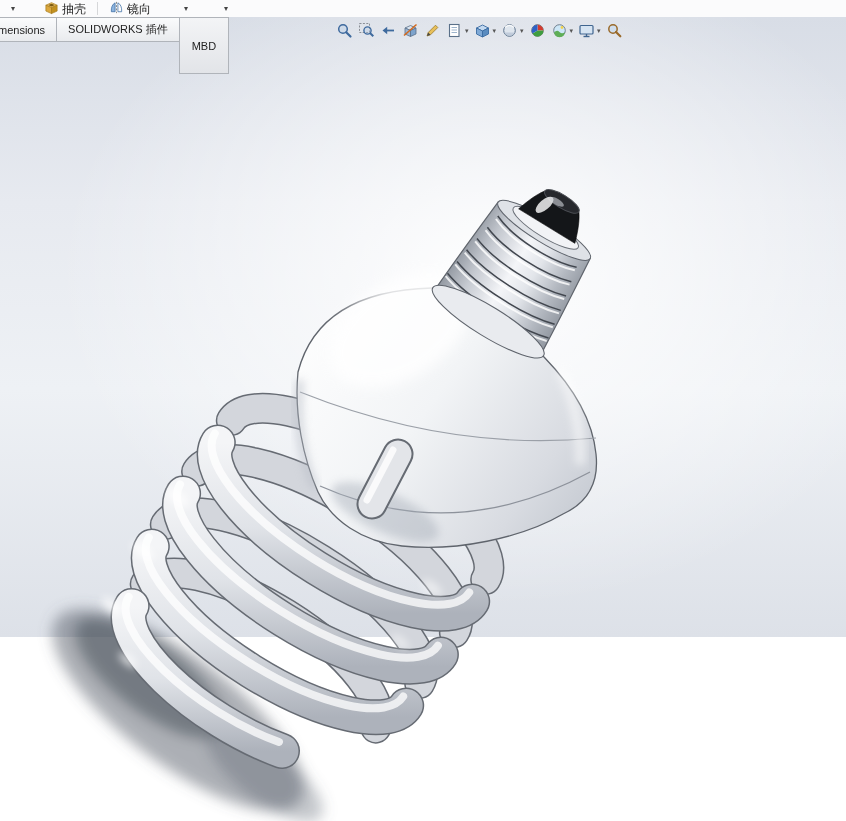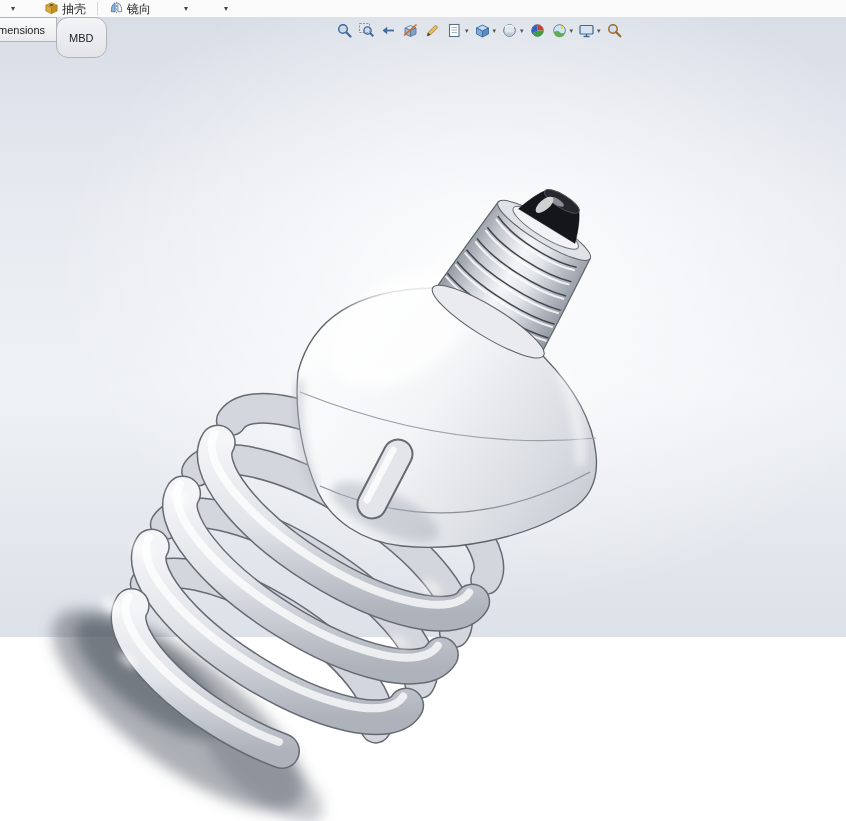--- a/index.html
+++ b/index.html
@@ -38,21 +38,21 @@
   .tab-row {
     position:absolute; top:0; left:0; display:flex; margin-left:-14px;
   }
   .tab {
     height:23px; display:flex; align-items:center;
     padding:0 11px;
     background:linear-gradient(#fafbfc,#e9ebee);
     border:1px solid #b0b4ba; margin-right:-1px;
     font-size:11px; color:#222; white-space:nowrap; cursor:default;
   }
-  .tab.mbd { padding:8px 12px; background:linear-gradient(#f3f4f6,#e2e4e8);border-radius:12px; }
+  .tab.mbd { padding:16px 12px; background:linear-gradient(#f3f4f6,#e2e4e8); }
 
   
   .headsup {
     position:absolute; top:4px; left:334px;
     display:flex; align-items:center; gap:1px;
   }
   .hu-item { display:flex; align-items:center; padding:1px 2px; gap:1px; cursor:default; }
   .hu-caret { font-size:7px; color:#555; padding-left:1px; }
 
   
@@ -93,20 +93,23 @@
 
     <span class="caret c2">▾</span>
     <span class="caret c3">▾</span>
   </div>
 
   <div class="viewport">
 
     <div class="tab-row">
       <div class="tab">
         <span>mensions</span>
+      </div>
+      <div class="tab">
+        <span>SOLIDWORKS 插件</span>
       </div>
       <div class="tab mbd">
         <span>MBD</span>
       </div>
     </div>
 
     <div class="headsup">
 
       <span class="hu-item">
         <svg viewBox="0 0 17 17" width="17" height="17">

